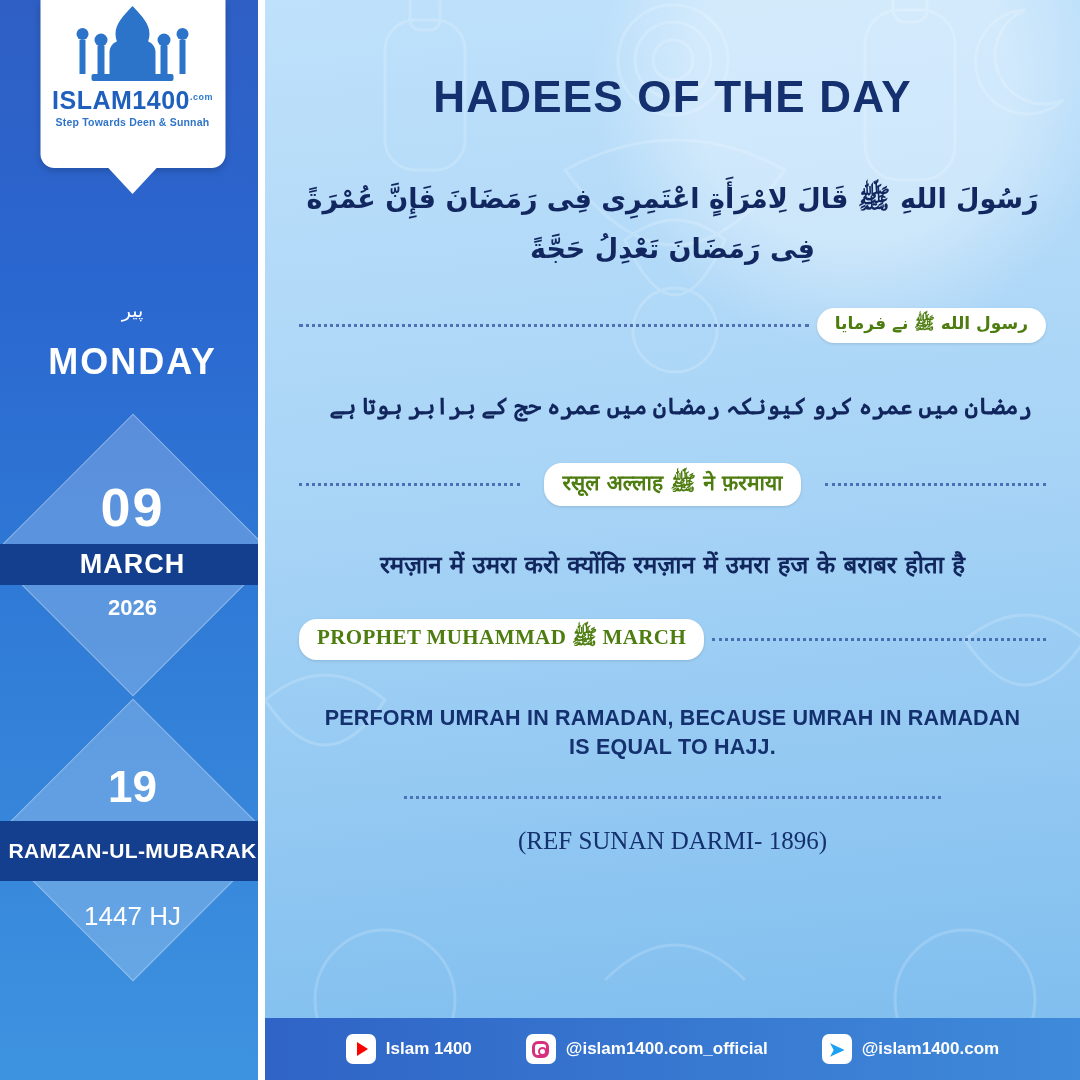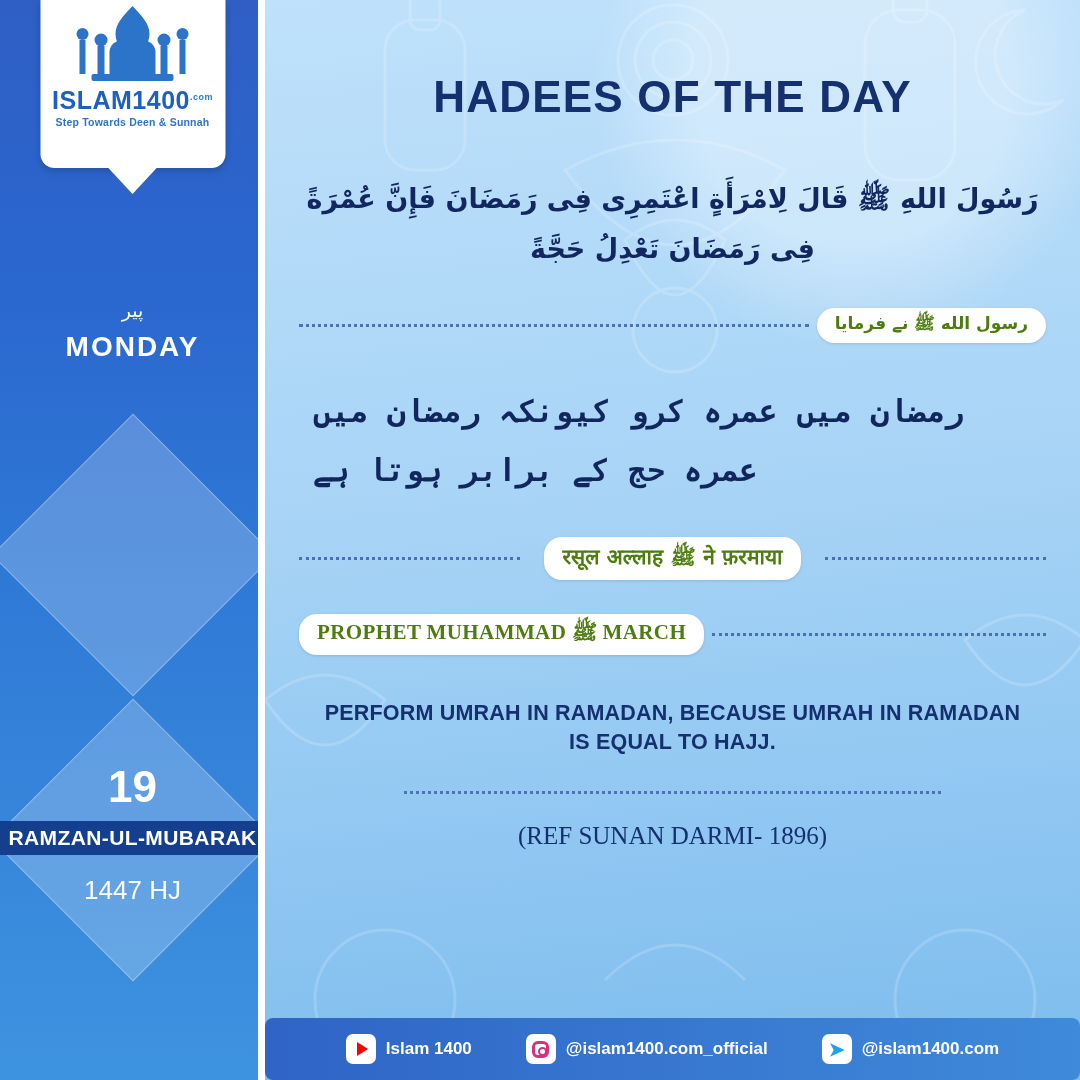--- a/index.html
+++ b/index.html
@@ -74,22 +74,22 @@
   }
 
   .day-block {
     position: absolute;
     top: 300px;
     width: 100%;
     text-align: center;
   }
   .day-urdu { font-size: 19px; line-height: 1.1; font-family: "DejaVu Sans", sans-serif; }
   .day-name {
-    font-size: 28px; font-weight: 800; letter-spacing: 2px;
-    margin-top: 10px;
+    font-size: 36px; font-weight: 800; letter-spacing: 2px;
+    margin-top: 20px;
   }
 
   .diamond {
     position: absolute;
     left: 50%;
     transform: translateX(-50%) rotate(45deg);
     background: rgba(255,255,255,.22);
     border: 1px solid rgba(255,255,255,.30);
   }
   .diamond-1 { top: 455px; width: 200px; height: 200px; }
@@ -108,21 +108,21 @@
     width: 100%;
   }
   .dyear { font-size: 22px; font-weight: 700; margin-top: 10px; }
 
   .date-2 { top: 765px; }
   .hnum { font-size: 44px; font-weight: 800; line-height: 1; }
   .hmonth {
     font-size: 21px; font-weight: 800; letter-spacing: .4px;
     margin-top: 12px;
     background: #143f8f;
-    padding: 5px 0; width: 100%;
+    padding: 18px 0; width: 100%;
   }
   .hyear { font-size: 26px; font-weight: 400; margin-top: 20px; }
 
   
   .main {
     position: relative;
     flex: 1;
     height: 1080px;
     overflow: hidden;
     background:
@@ -176,24 +176,24 @@
     white-space: nowrap;
     box-shadow: 0 1px 3px rgba(0,0,0,.12);
   }
   .chip.urdu { font-size: 17px; font-family: "DejaVu Sans", sans-serif; direction: rtl; }
   .chip.hindi { font-size: 21px; font-family: "DejaVu Sans", sans-serif; }
   .chip.eng { font-size: 21px; letter-spacing: .4px; font-family: "Liberation Serif", serif; font-weight: 700;}
 
   .urdu-body {
     position: relative;
     margin: 42px 48px 0 48px;
-    text-align: left;
+    text-align: right;
     direction: rtl;
-    font-family: Liberation Mono, monospace;
-    font-size: 31px;
+    font-family: Liberation Serif, serif;
+    font-size: 23px;
     line-height: 1.9;
     color: #11265c;
     font-weight: 600;
   }
   .hindi-body {
     position: relative;
     margin: 40px 60px 0 60px;
     text-align: center;
     font-family: "DejaVu Sans", sans-serif;
     font-size: 24px;
@@ -232,21 +232,20 @@
     position: absolute;
     left: 0; bottom: 0;
     width: 100%;
     height: 62px;
     background: linear-gradient(90deg, #2f64c6 0%, #3f8ada 100%);
     display: flex;
     align-items: center;
     justify-content: center;
     gap: 54px;
     color: #ffffff;
-    border-radius: 8px;
   }
   .f-item { display: flex; align-items: center; gap: 10px; font-size: 17px; font-weight: 700;}
   .f-ico {
     width: 30px; height: 30px; border-radius: 7px;
     display: flex; align-items: center; justify-content: center;
     background: #ffffff;
   }
   .yt { background:#ffffff; }
   .yt .play { width:0;height:0;border-left:11px solid #ff0000;border-top:7px solid transparent;border-bottom:7px solid transparent; margin-left:3px;}
   .ig-box { background:#ffffff; position:relative; }
@@ -284,20 +283,25 @@
       </div>
       <div class="logo-sub">Step Towards Deen &amp; Sunnah</div>
     </div>
 
     <div class="day-block">
       <div class="day-urdu">پیر</div>
       <div class="day-name">MONDAY</div>
     </div>
 
     <div class="diamond diamond-1"></div>
+    <div class="date-block date-1">
+      <div class="dnum">09</div>
+      <div class="dmonth">MARCH</div>
+      <div class="dyear">2026</div>
+    </div>
 
     <div class="diamond diamond-2"></div>
     <div class="date-block date-2">
       <div class="hnum">19</div>
       <div class="hmonth">RAMZAN-UL-MUBARAK</div>
       <div class="hyear">1447 HJ</div>
     </div>
   </aside>
 
   <main class="main">
@@ -333,20 +337,21 @@
     </div>
 
     <div class="urdu-body">رمضان میں عمرہ کرو کیونکہ رمضان میں عمرہ حج کے برابر ہوتا ہے</div>
 
     <div class="rule-row center">
       <div class="dots"></div>
       <div class="chip hindi">रसूल अल्लाह ﷺ ने फ़रमाया</div>
       <div class="dots"></div>
     </div>
 
+    <div class="hindi-body">रमज़ान में उमरा करो क्योंकि रमज़ान में उमरा हज के बराबर होता है</div>
 
     <div class="rule-row">
       <div class="chip eng">PROPHET MUHAMMAD ﷺ MARCH</div>
       <div class="dots"></div>
     </div>
 
     <div class="eng-body">PERFORM UMRAH IN RAMADAN, BECAUSE UMRAH IN RAMADAN IS EQUAL TO HAJJ.</div>
 
     <div class="ref-dots"></div>
     <div class="ref">(REF SUNAN DARMI- 1896)</div>

